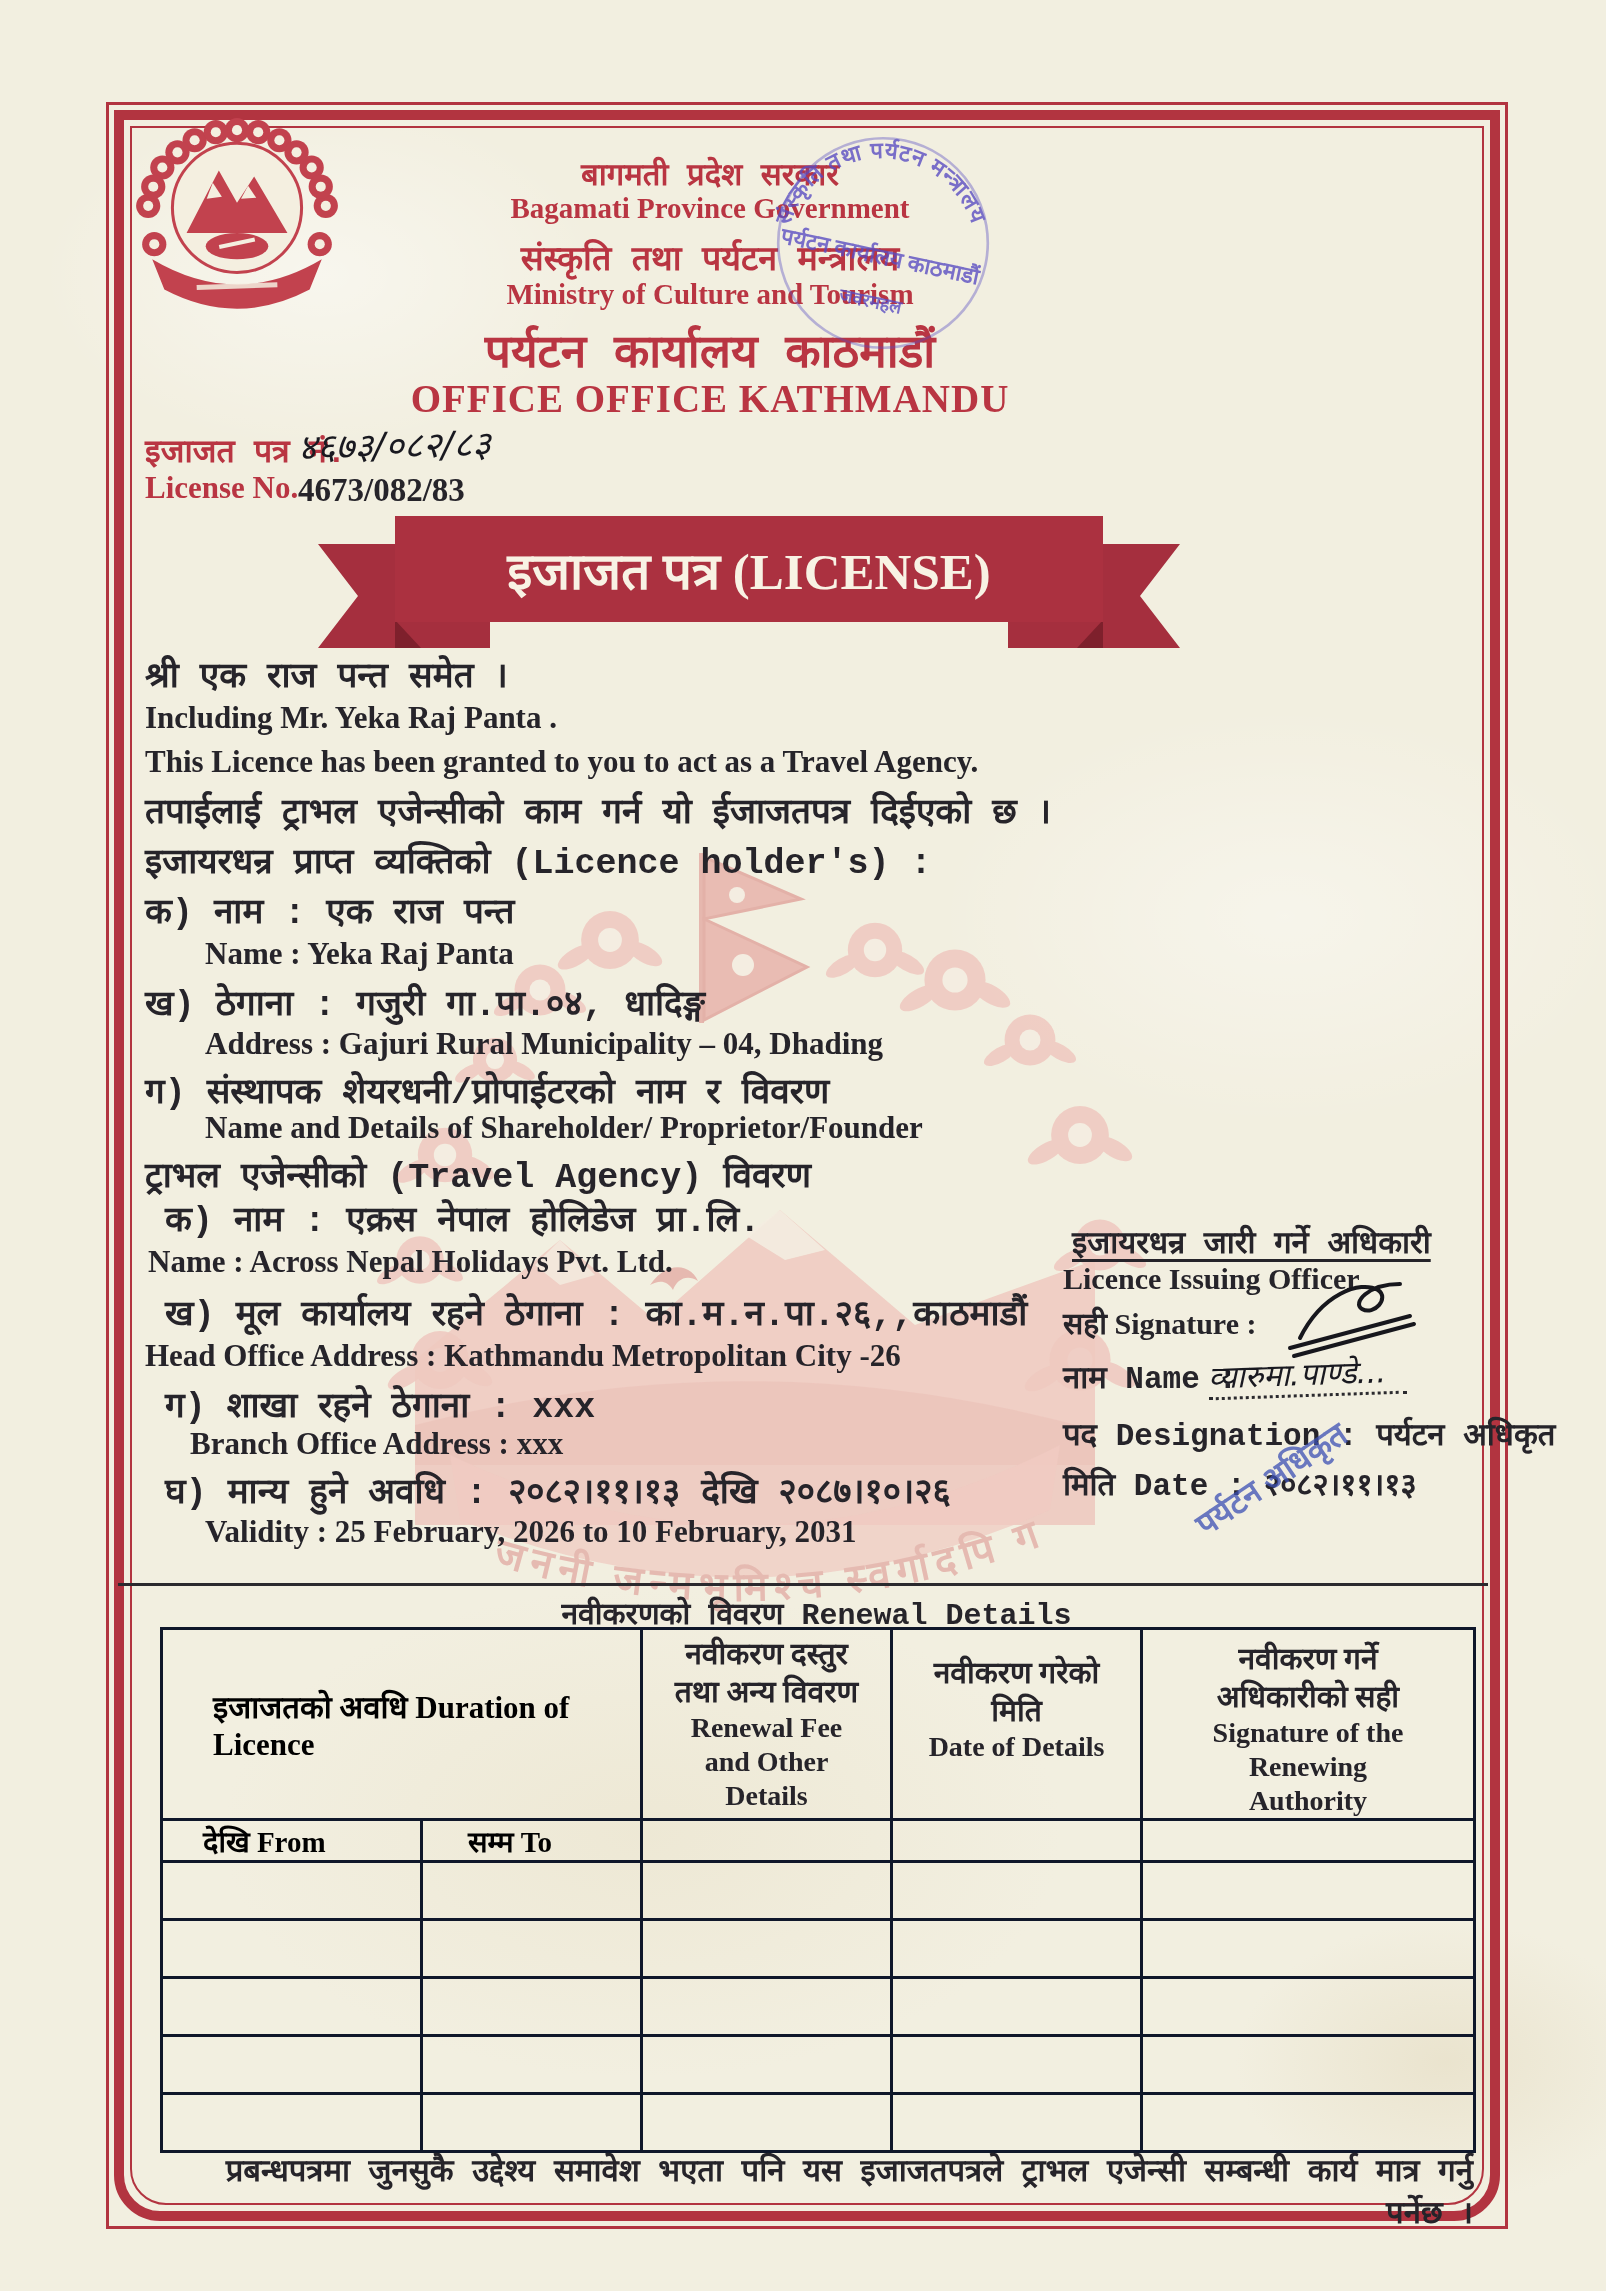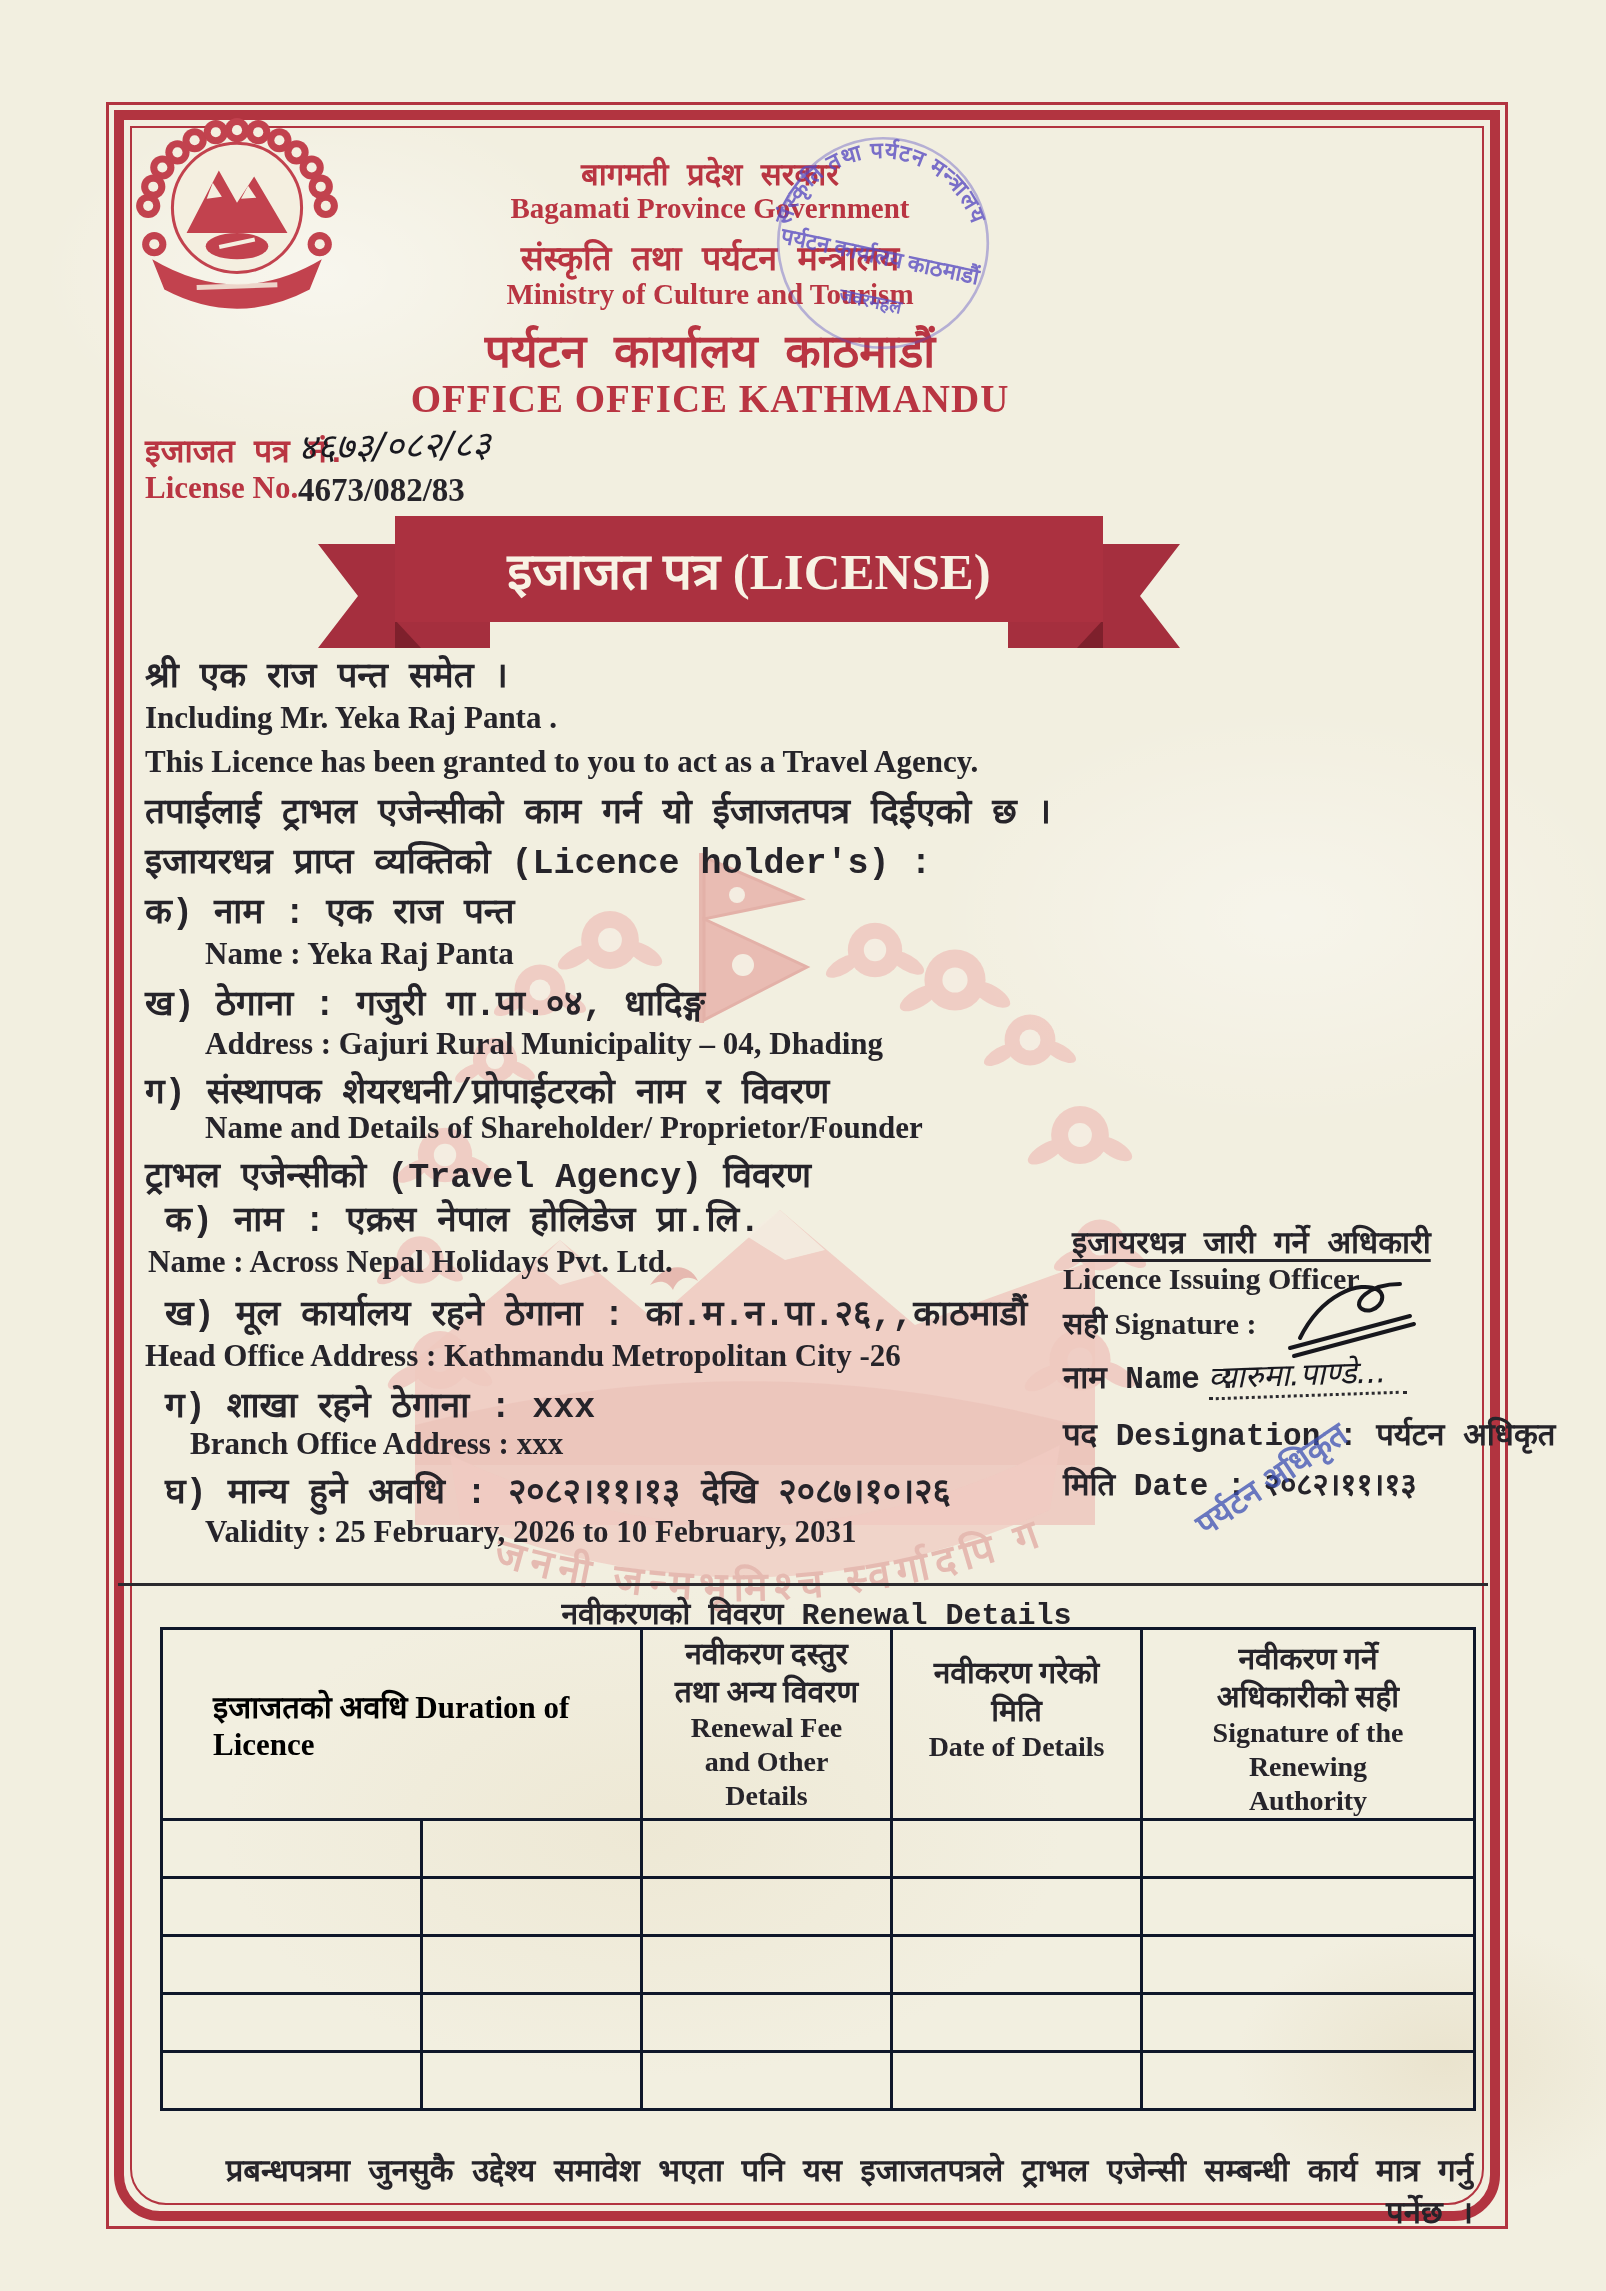--- a/index.html
+++ b/index.html
@@ -242,20 +242,27 @@
       <div class="tbl-en">Date of Details</div>
     </td>
     <td class="hcell" style="vertical-align:top;padding-top:10px">
       <div class="tbl-np">नवीकरण गर्ने</div>
       <div class="tbl-np">अधिकारीको सही</div>
       <div class="tbl-en">Signature of the</div>
       <div class="tbl-en">Renewing</div>
       <div class="tbl-en">Authority</div>
     </td>
   </tr>
+  <tr style="height:40px">
+    <td style="padding-left:40px;font-size:29px;font-weight:700">देखि From</td>
+    <td style="padding-left:45px;font-size:29px;font-weight:700">सम्म To</td>
+    <td></td>
+    <td></td>
+    <td></td>
+  </tr>
   <tr style="height:58px">
     <td></td>
         <td></td>
     <td></td>
         <td></td>
     <td></td>
   </tr>
   <tr style="height:58px">
     <td></td>
         <td></td>

